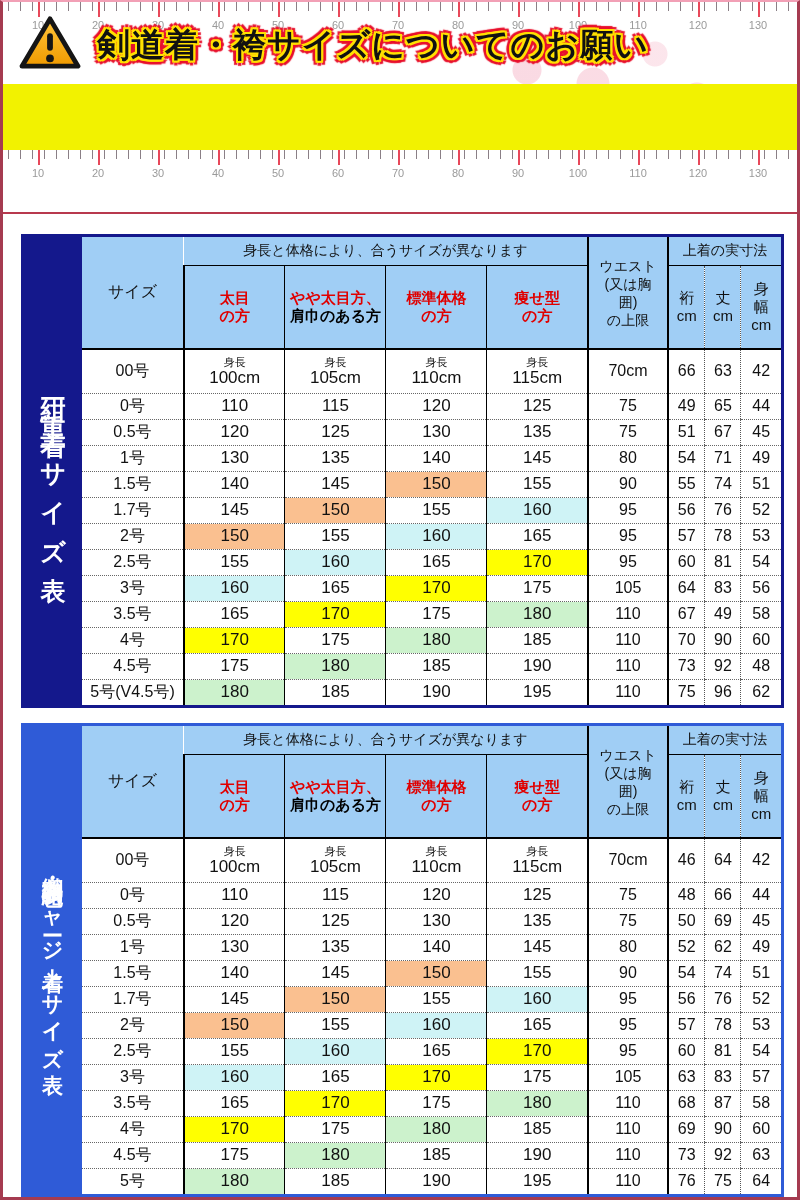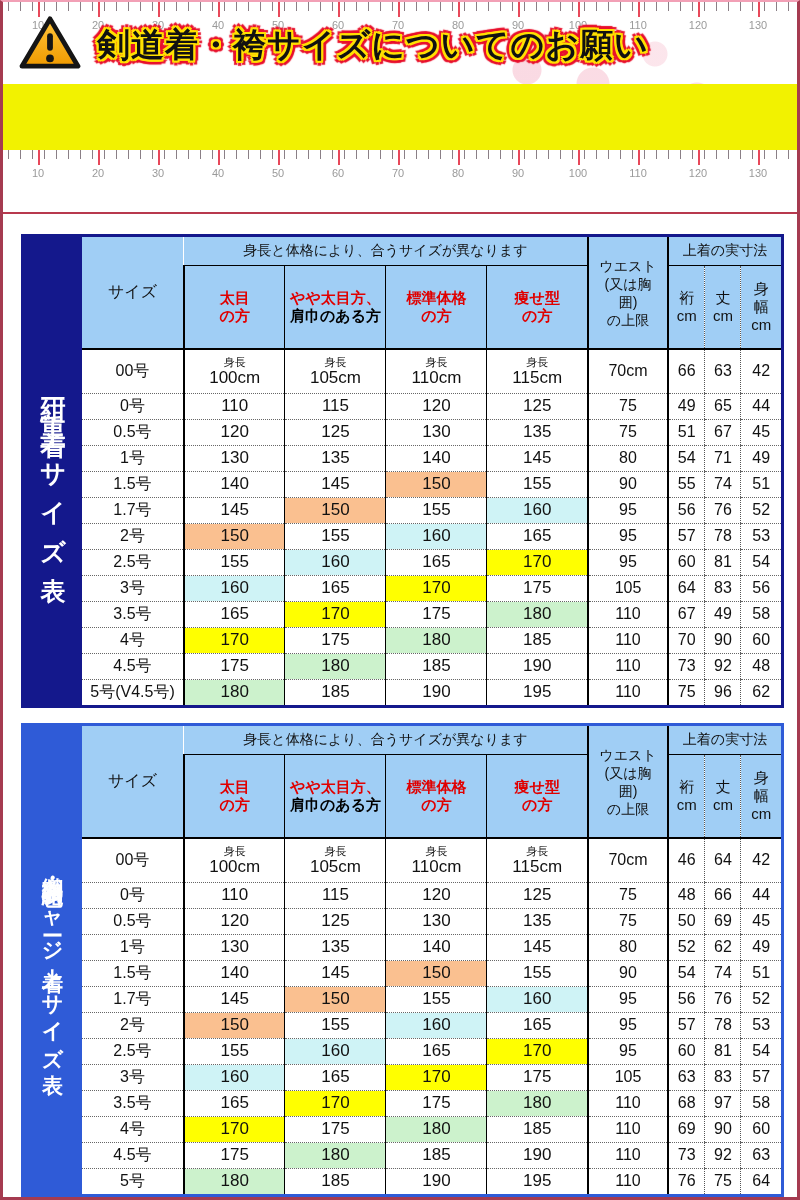--- a/index.html
+++ b/index.html
@@ -696,21 +696,21 @@
             <td class="c-m m2">57</td>
           </tr>
           <tr class="">
             <td class="c-size">3.5号</td>
             <td class="c-fit f0">165</td>
             <td class="c-fit f1" style="background:#FFFF00">170</td>
             <td class="c-fit f2">175</td>
             <td class="c-fit f3" style="background:#CCF2CC">180</td>
             <td class="c-waist">110</td>
             <td class="c-m m0">68</td>
-            <td class="c-m m1">97</td>
+            <td class="c-m m1">87</td>
             <td class="c-m m2">58</td>
           </tr>
           <tr class="">
             <td class="c-size">4号</td>
             <td class="c-fit f0" style="background:#FFFF00">170</td>
             <td class="c-fit f1">175</td>
             <td class="c-fit f2" style="background:#CCF2CC">180</td>
             <td class="c-fit f3">185</td>
             <td class="c-waist">110</td>
             <td class="c-m m0">69</td>

